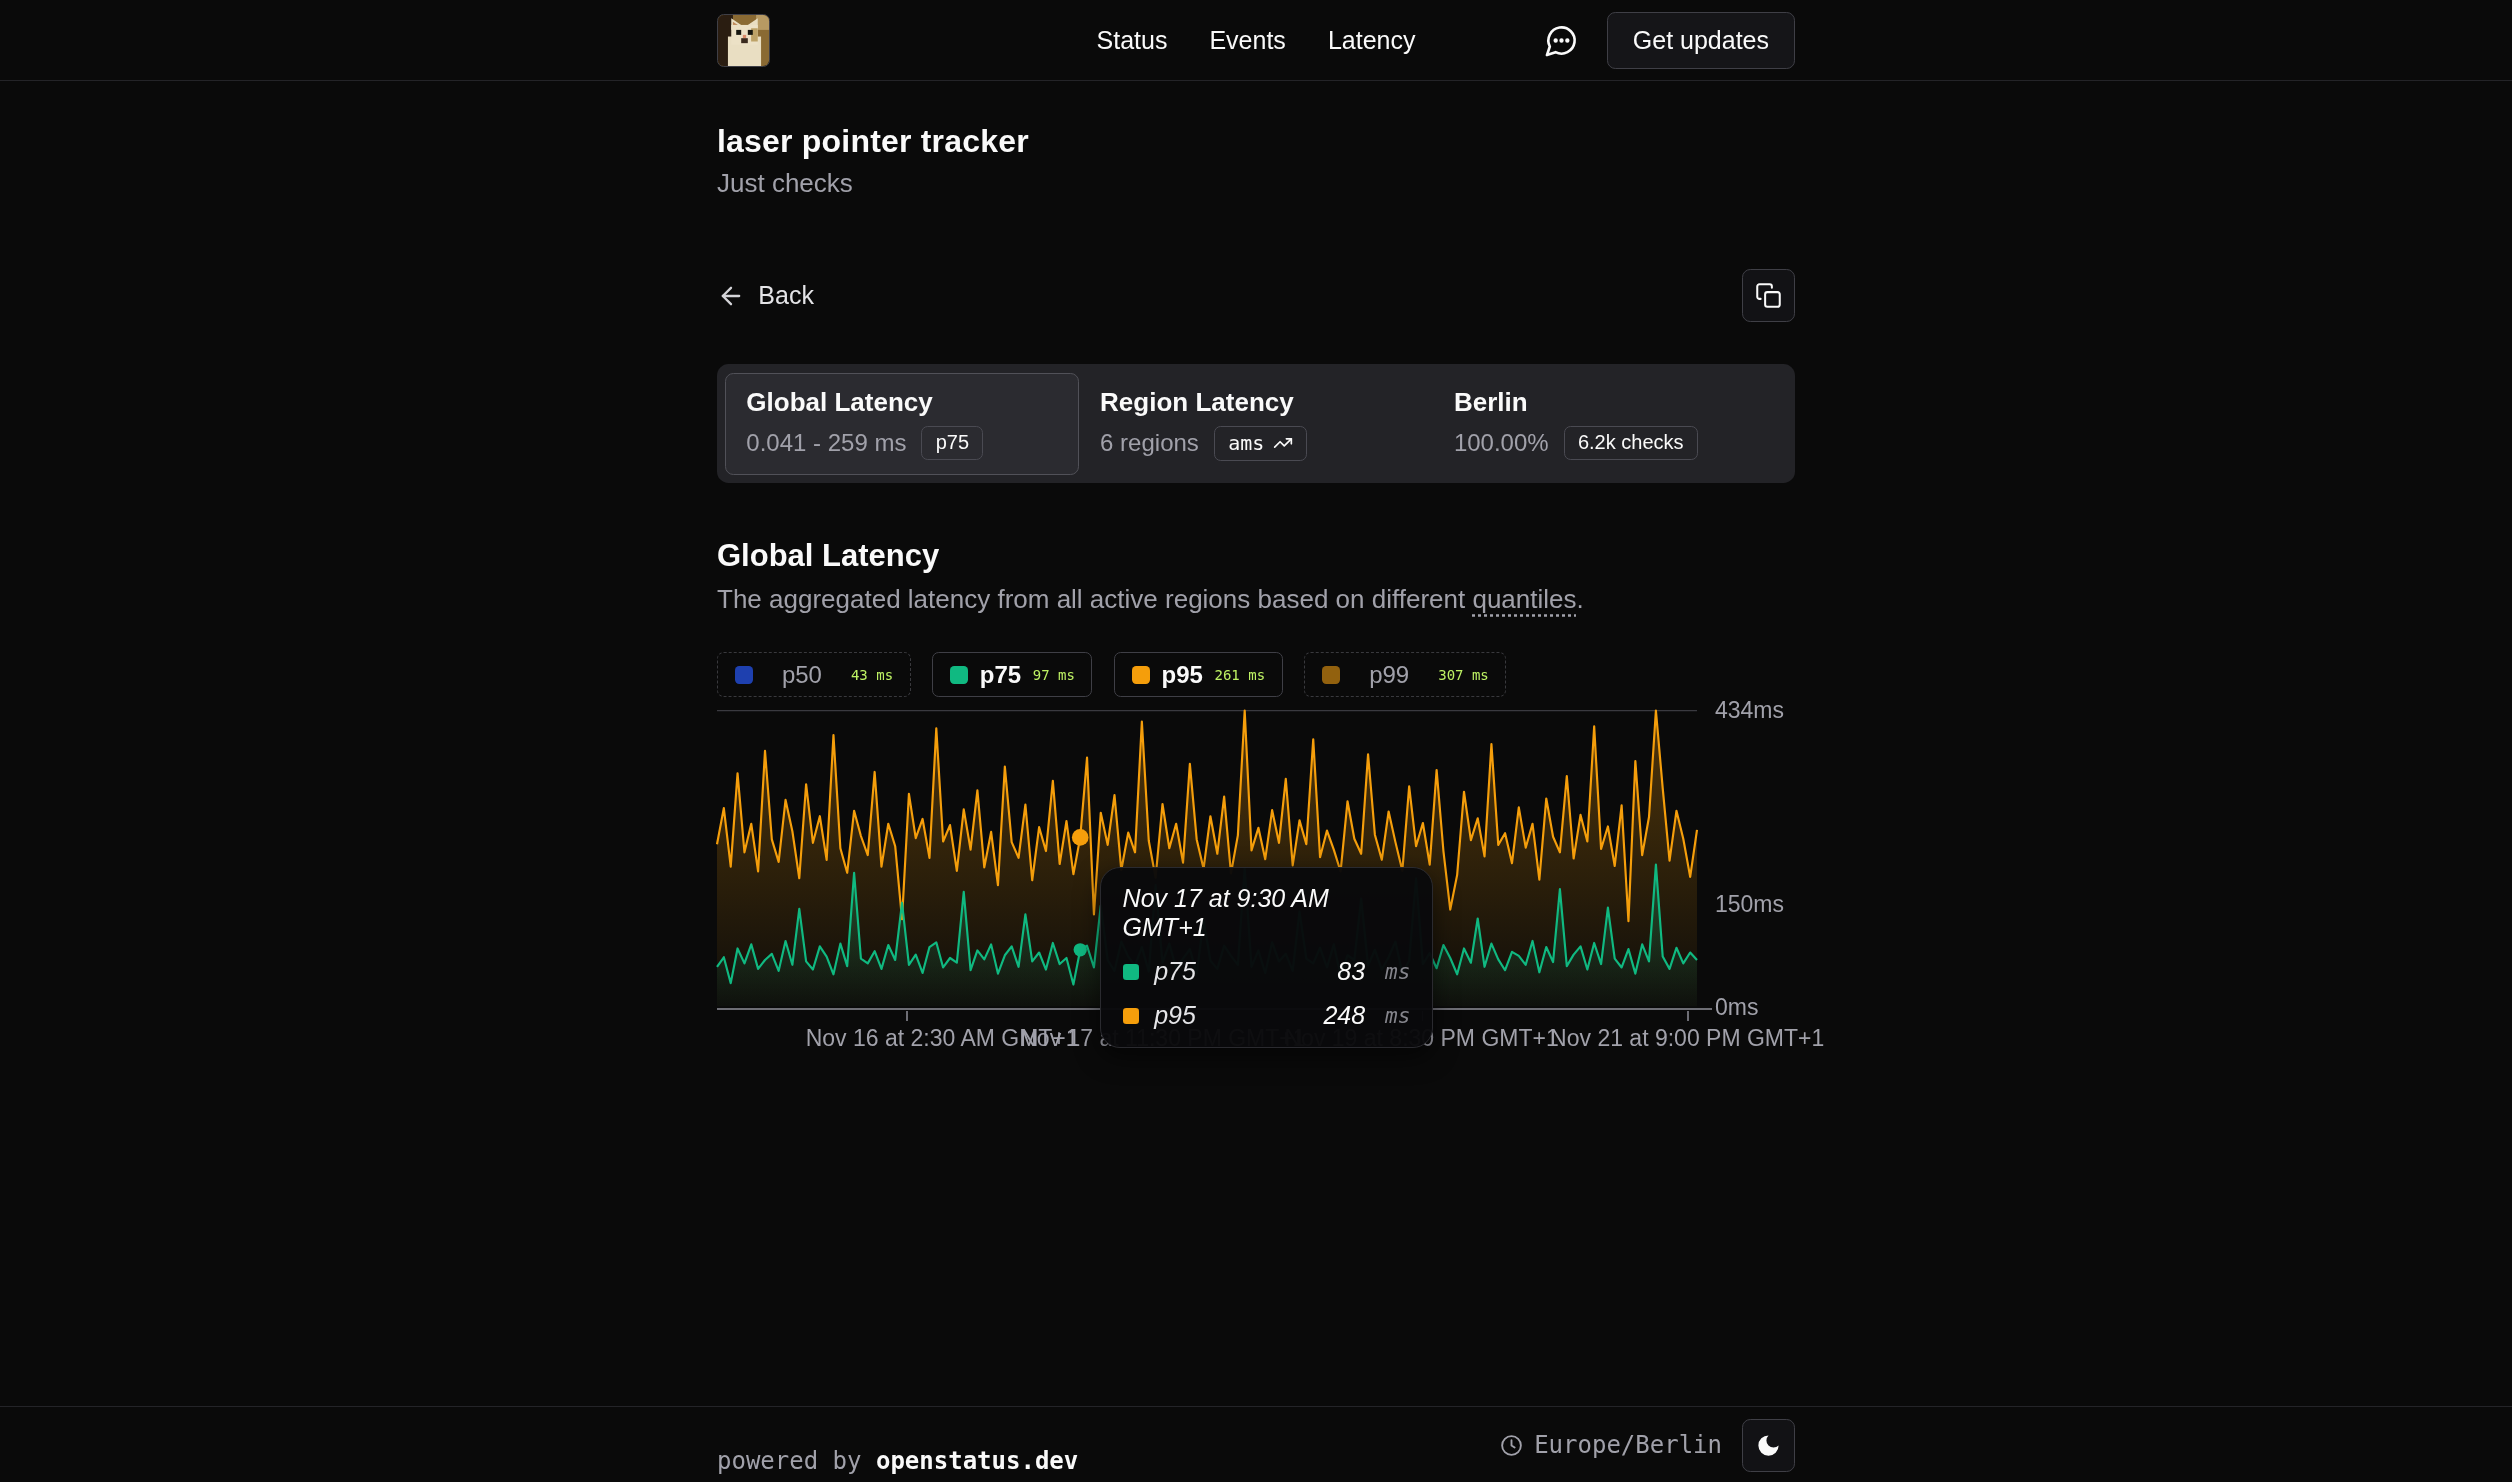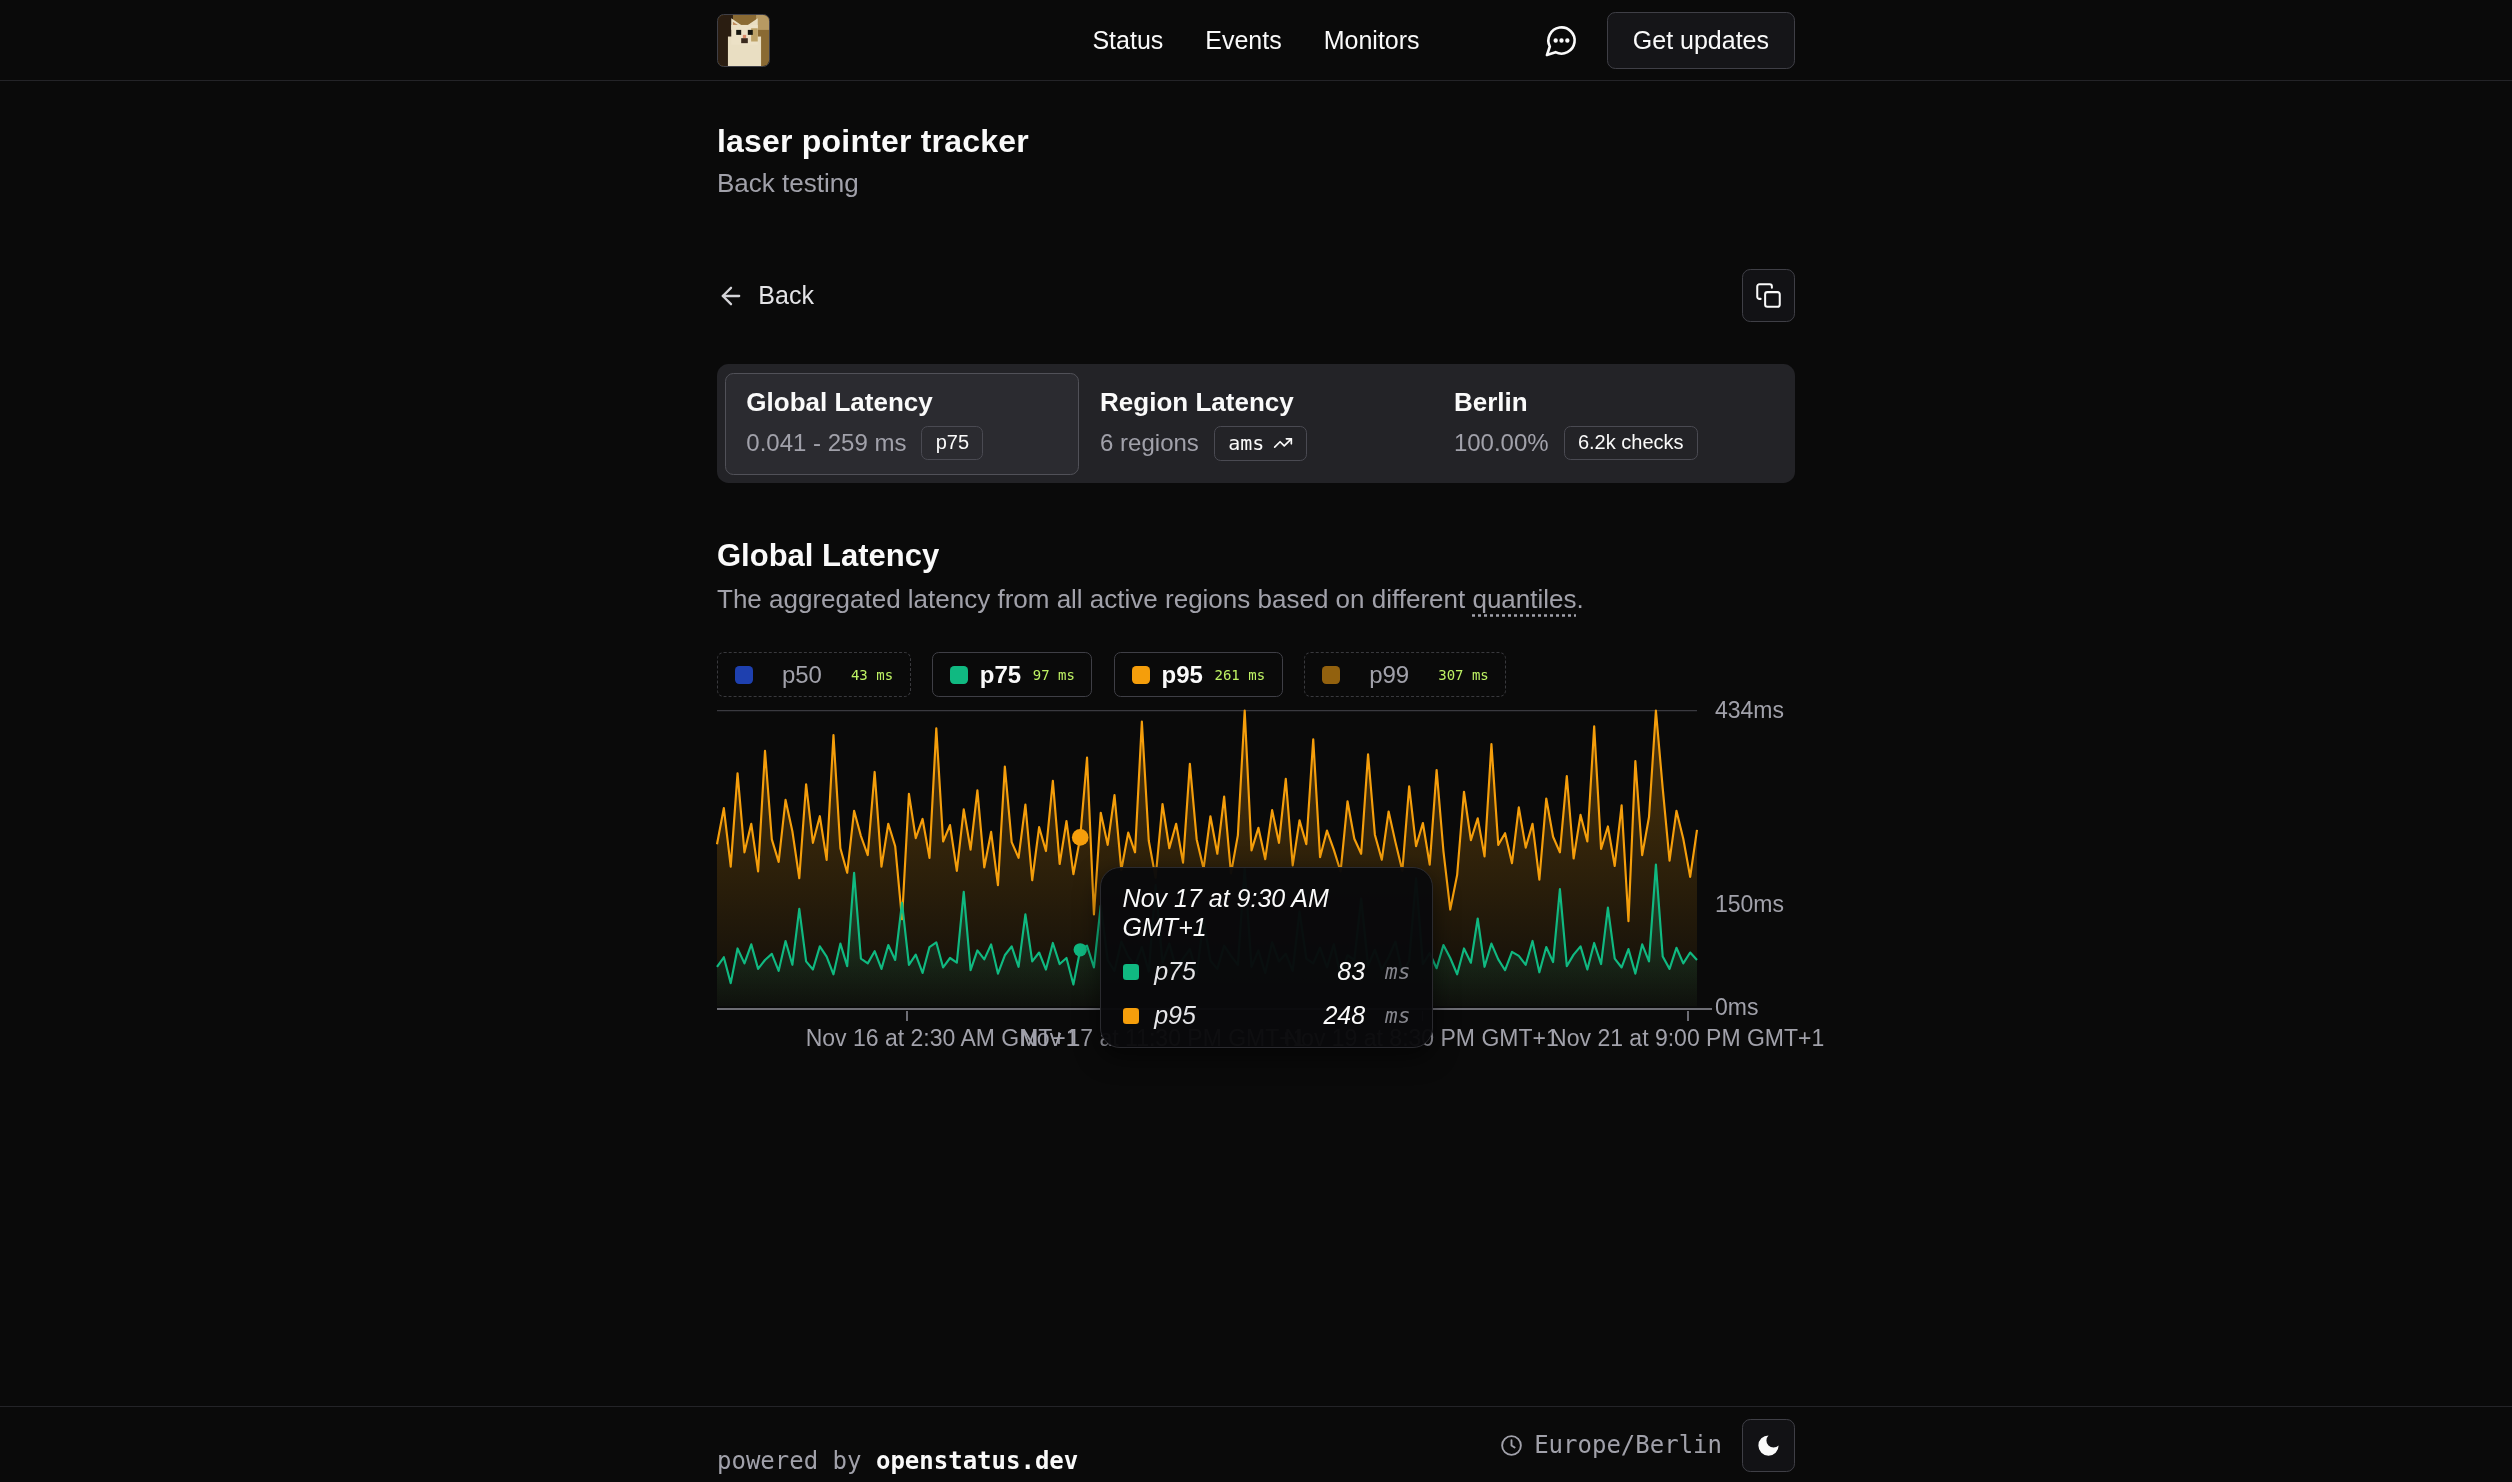--- a/index.html
+++ b/index.html
@@ -120,40 +120,40 @@
         <rect x="20" y="8" width="4" height="8" fill="#bda267"></rect>
         <rect x="11" y="9" width="3" height="3" fill="#16160f"></rect>
         <rect x="18" y="9" width="3" height="3" fill="#16160f"></rect>
         <rect x="15" y="12" width="2" height="2" fill="#d98b6a"></rect>
         <rect x="14" y="14" width="4" height="3" fill="#3a2a1e"></rect>
       </svg>
     </a>
     <nav class="nav-links">
       <a class="nav-link">Status</a>
       <a class="nav-link">Events</a>
-      <a class="nav-link">Monitors</a>
+      <a class="nav-link">Latency</a>
     </nav>
     <div class="nav-right">
       <button class="icon-plain">
         <svg width="35" height="35" viewBox="0 0 24 24" fill="none" stroke="#fafafa" stroke-width="1.8" stroke-linecap="round" stroke-linejoin="round">
           <path d="M7.9 20A9 9 0 1 0 4 16.1L2 22Z"></path>
           <circle cx="8" cy="12" r="0.6" fill="#fafafa"></circle>
             <circle cx="12" cy="12" r="0.6" fill="#fafafa"></circle>
             <circle cx="16" cy="12" r="0.6" fill="#fafafa"></circle>
         </svg>
       </button>
       <button class="btn-outline">Get updates</button>
     </div>
   </div>
 </header>
 
 <main>
   <div class="container">
     <h1 class="page-title">laser pointer tracker</h1>
-    <p class="page-subtitle">Back testing</p>
+    <p class="page-subtitle">Just checks</p>
 
     <div class="back-row">
       <a class="back-link">
         <svg width="28" height="28" viewBox="0 0 24 24" fill="none" stroke="#d4d4d8" stroke-width="2" stroke-linecap="round" stroke-linejoin="round">
           <path d="M19 12H5"></path>
             <path d="M12 19l-7-7 7-7"></path>
         </svg>
         <span>Back</span>
       </a>
       <button class="icon-btn">

